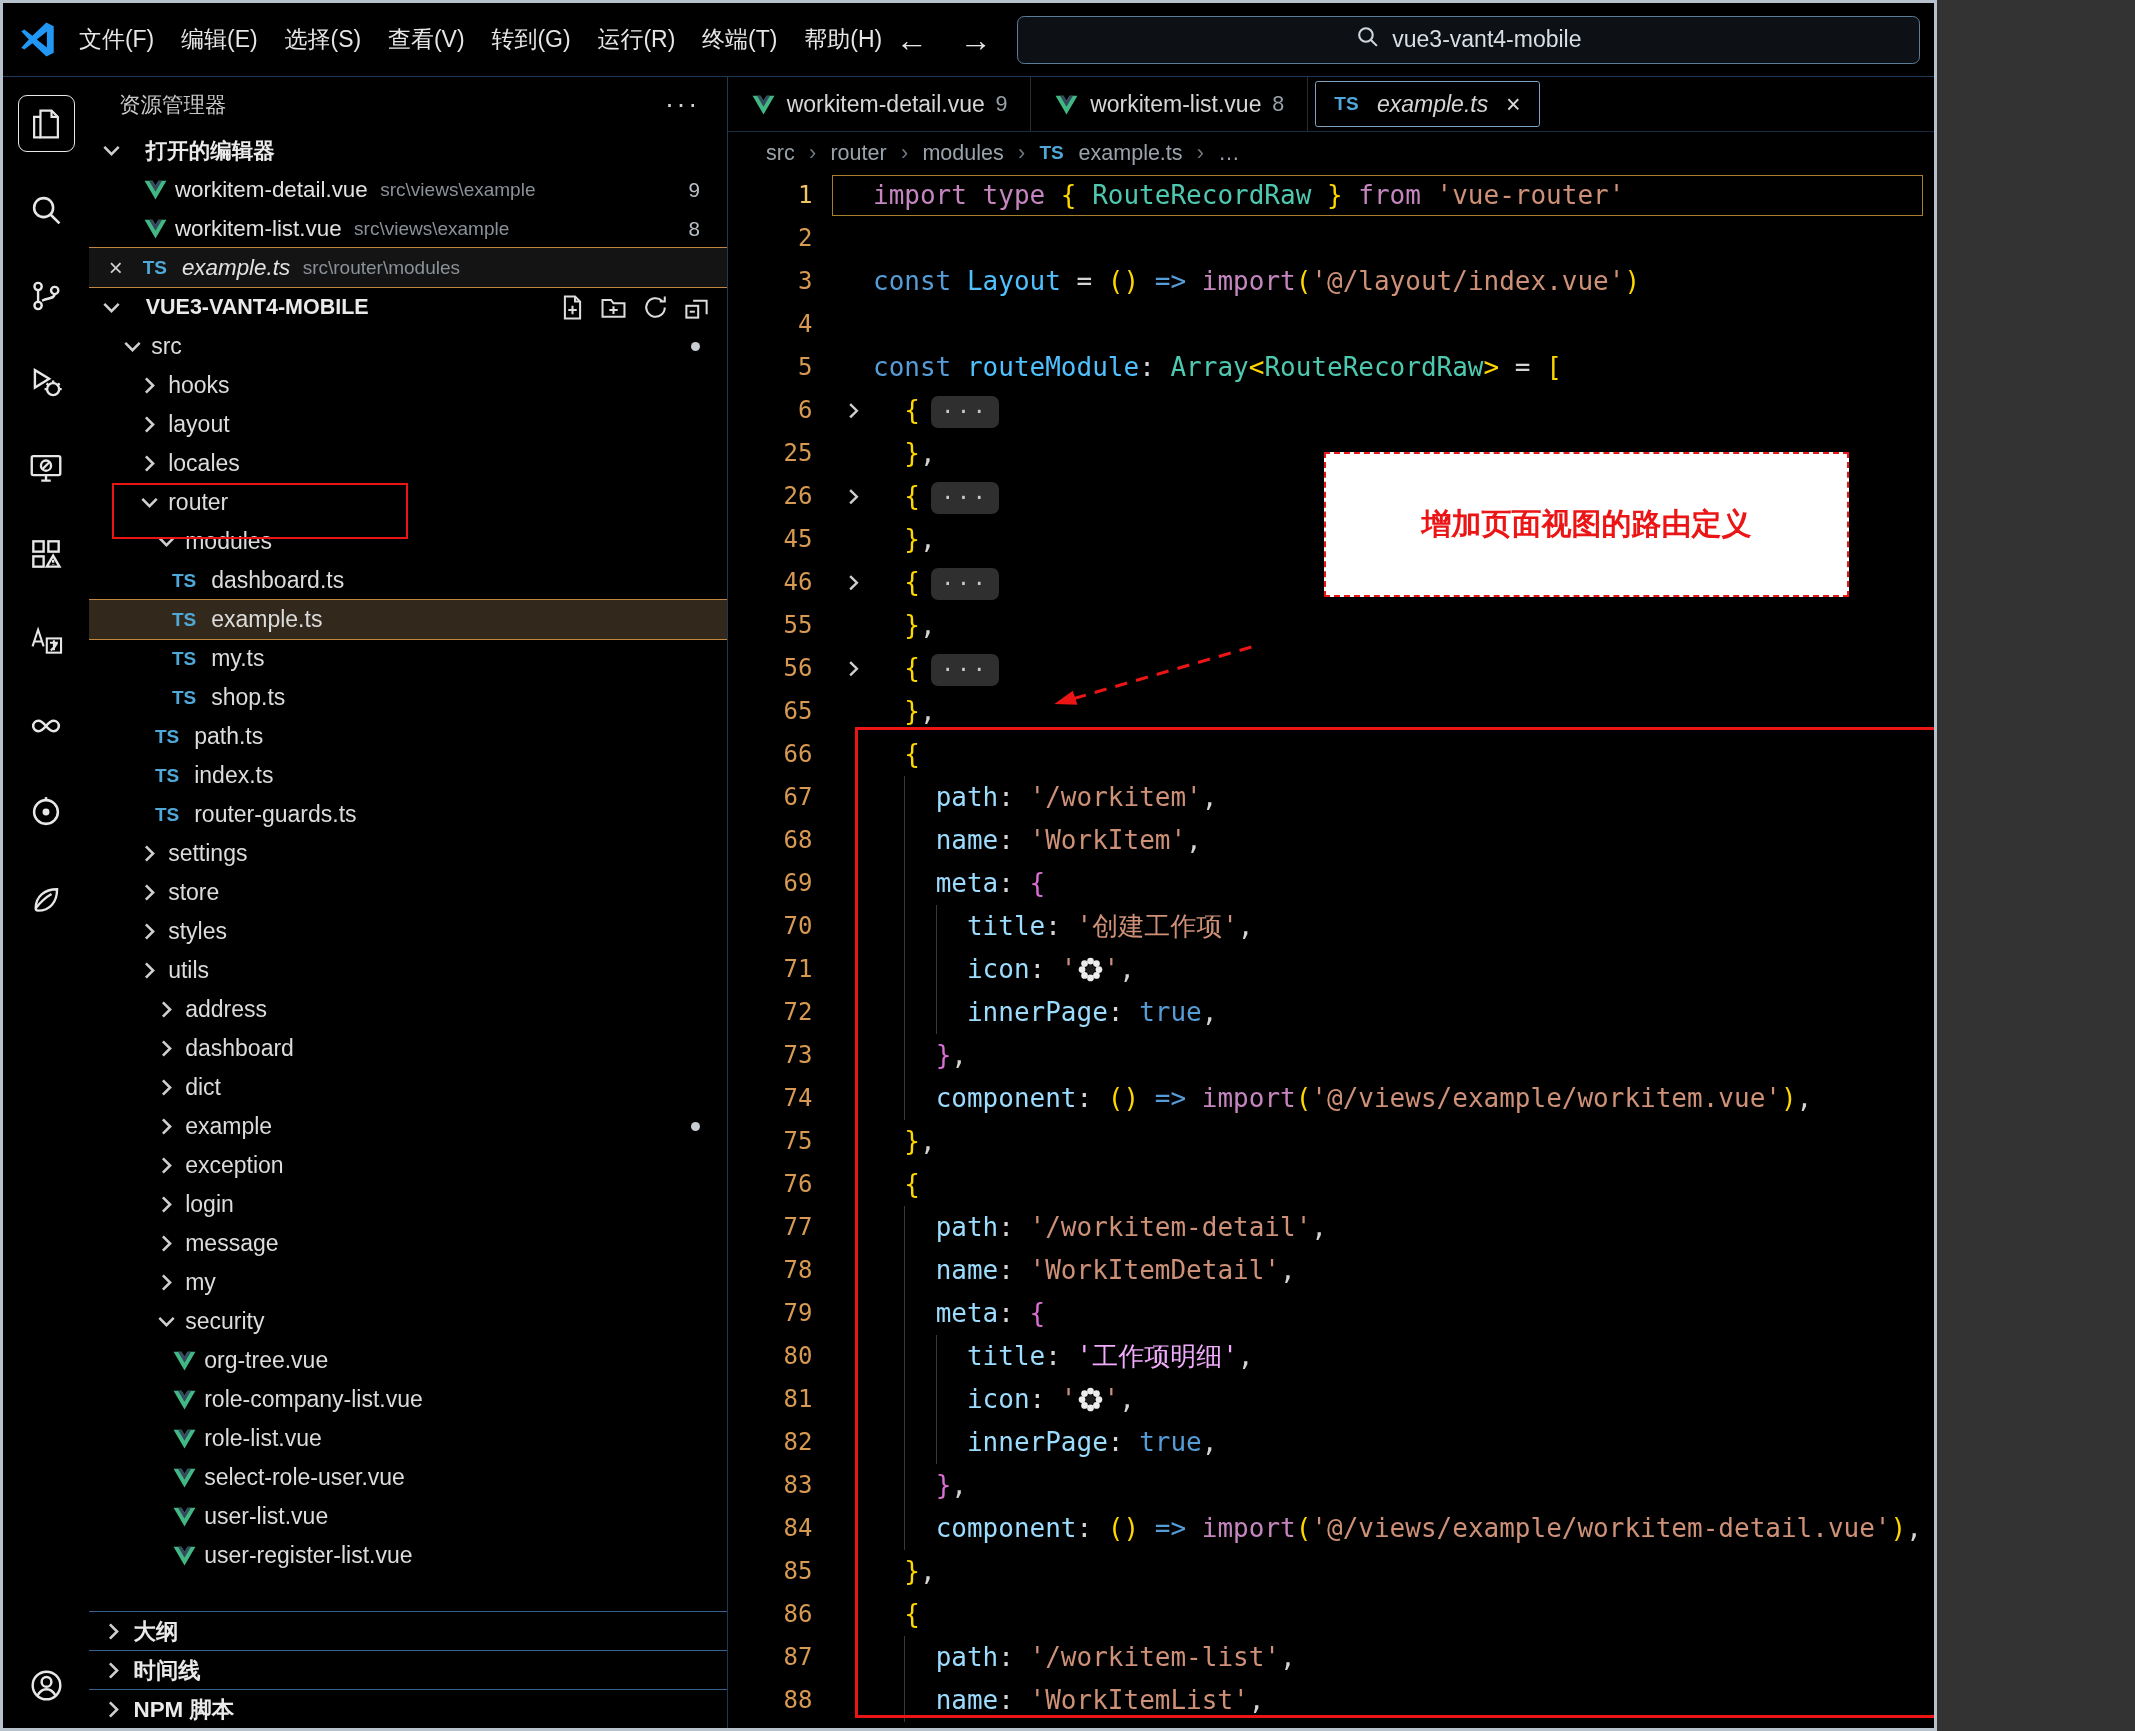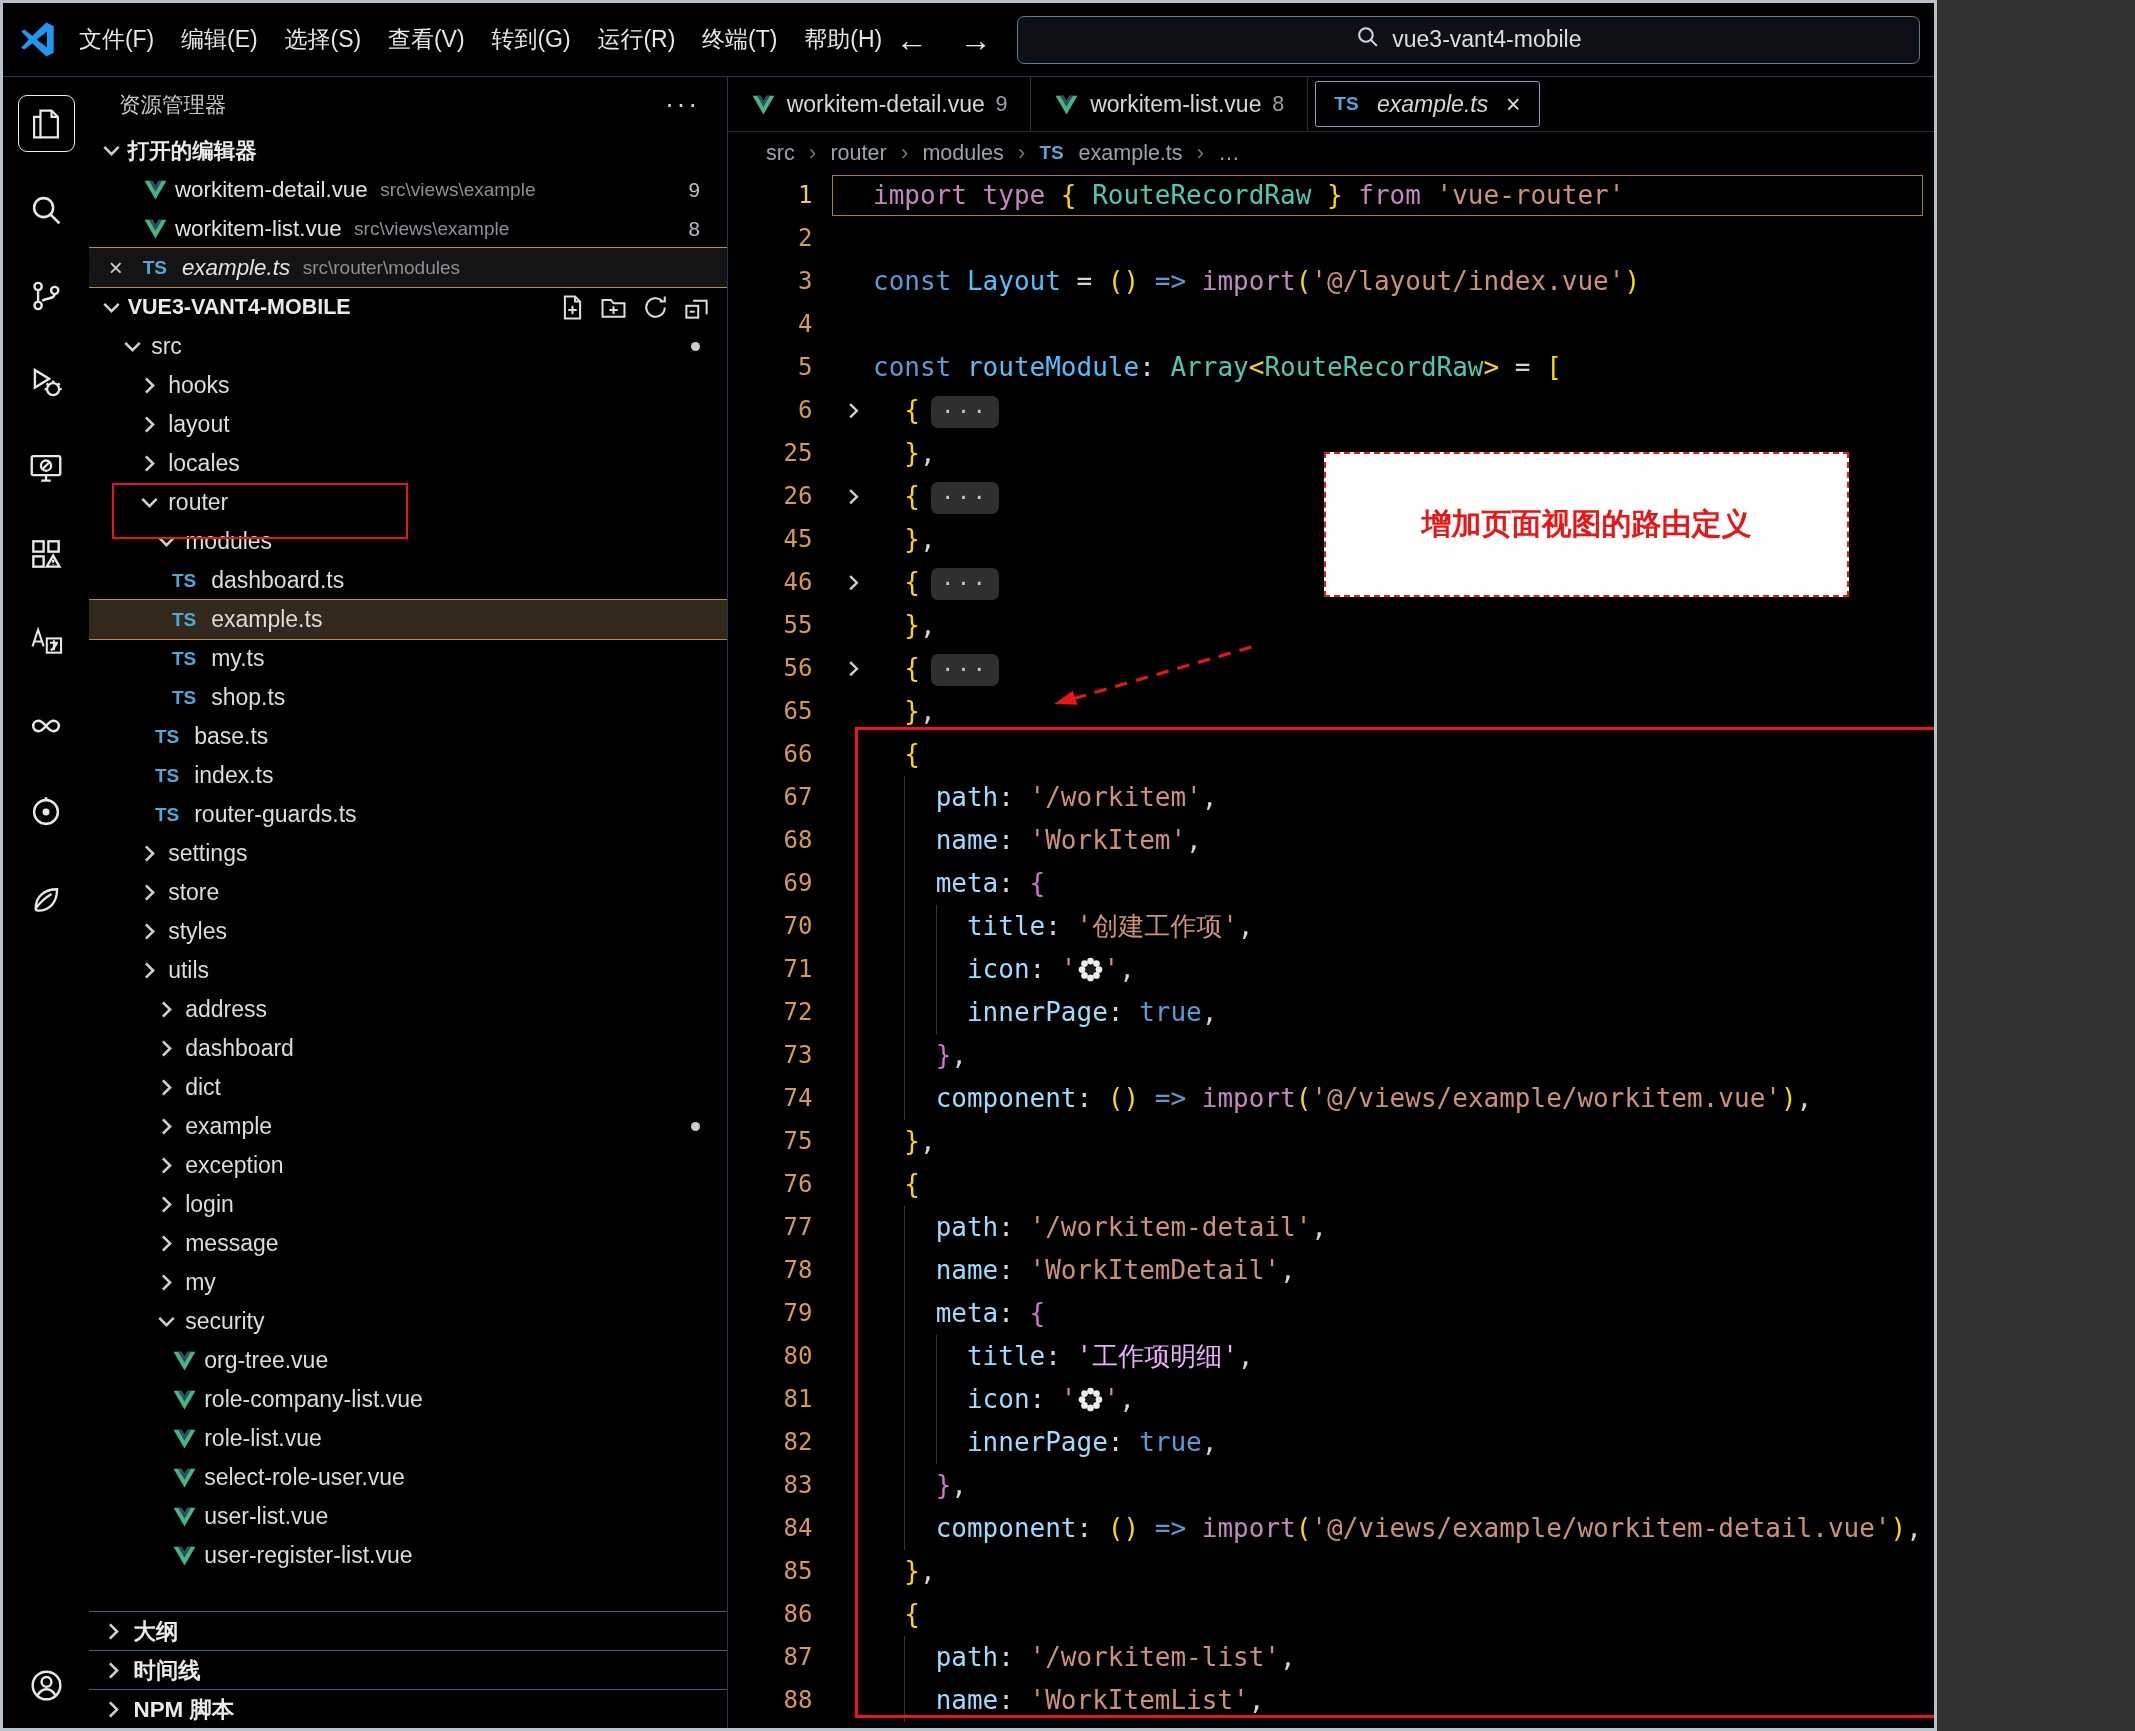--- a/index.html
+++ b/index.html
@@ -28,21 +28,21 @@
   .ab-slot{ height:86px; width:100%; display:flex; align-items:center; justify-content:center; }
   .ab-active-box{ width:57px; height:57px; border:1.8px solid #e8e8e8; border-radius:9px;
                   display:flex; align-items:center; justify-content:center; }
   .ab-account{ margin-top:auto; margin-bottom:19.7px; }
   
   .sidebar{ width:639px; flex:0 0 639px; display:flex; flex-direction:column;
             position:relative; border-right:0.9px solid #1e3a54; color:#d6d6d6; overflow:hidden; }
   .sb-header{ height:54px; flex:0 0 54px; display:flex; align-items:center;
               padding-left:30px; font-size:21.5px; color:#c8c8c8; }
   .sb-more{ margin-left:auto; margin-right:27px; font-size:27px; letter-spacing:2.7px; color:#d0d0d0; }
-  .sec-row{ height:39px; flex:0 0 39px; display:flex; align-items:center; gap:5px;
+  .sec-row{ height:39px; flex:0 0 39px; display:flex; align-items:center; gap:23px;
             padding-left:10.7px; font-weight:bold; font-size:21.5px; color:#eaeaea; }
   .chev{ width:23px; height:23px; color:#cfcfcf; flex:0 0 23px; transform-origin:center; }
   .chev.open{ transform:rotate(90deg); }
   #oe-items{ flex:0 0 118px; }
   .oe-item{ height:39px; display:flex; align-items:center; padding-left:19.7px; }
   .oe-item.active{ background:rgba(255,255,255,.08); outline:0.9px solid var(--focus); outline-offset:-0.9px; }
   .oe-close{ width:34px; font-size:24px; color:#d0d0d0; }
   .oe-name{ font-size:22.4px; color:#e2e2e2; margin-left:7.2px; white-space:nowrap; }
   .italic{ font-style:italic; }
   .oe-desc{ font-size:19px; color:#8b9198; margin-left:12.5px; white-space:nowrap; }
@@ -346,21 +346,21 @@
           <div class="trow" style="padding-left: 83px;">
             <span class="ts-badge">TS</span>
             <span class="tlabel">my.ts</span>
           </div>
           <div class="trow" style="padding-left: 83px;">
             <span class="ts-badge">TS</span>
             <span class="tlabel">shop.ts</span>
           </div>
           <div class="trow" style="padding-left: 66px;">
             <span class="ts-badge">TS</span>
-            <span class="tlabel">base.ts</span>
+            <span class="tlabel">path.ts</span>
           </div>
           <div class="trow" style="padding-left: 66px;">
             <span class="ts-badge">TS</span>
             <span class="tlabel">index.ts</span>
           </div>
           <div class="trow" style="padding-left: 66px;">
             <span class="ts-badge">TS</span>
             <span class="tlabel">router-guards.ts</span>
           </div>
           <div class="trow" style="padding-left: 49px;">

